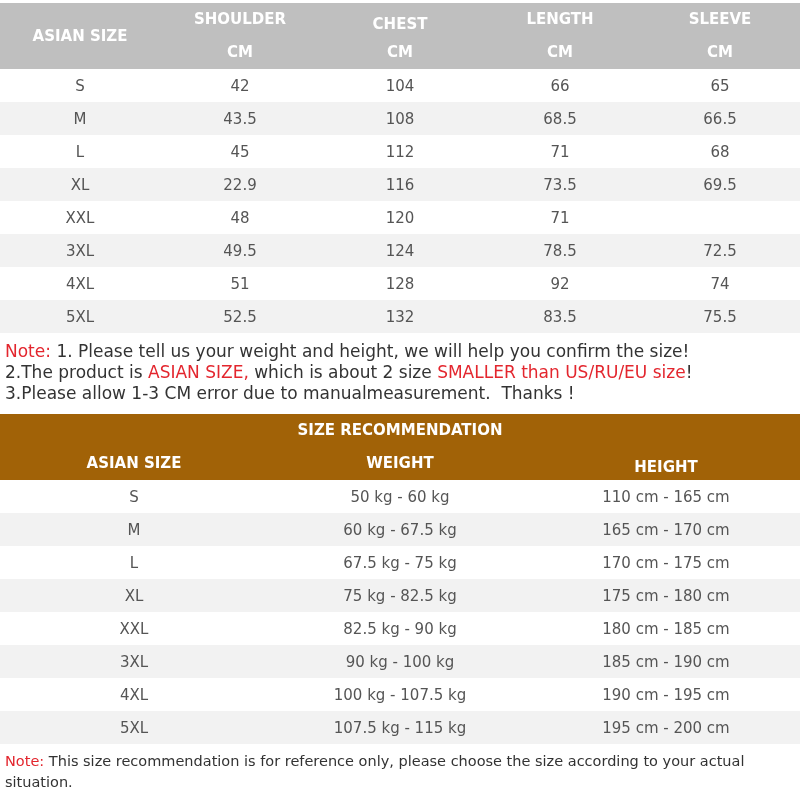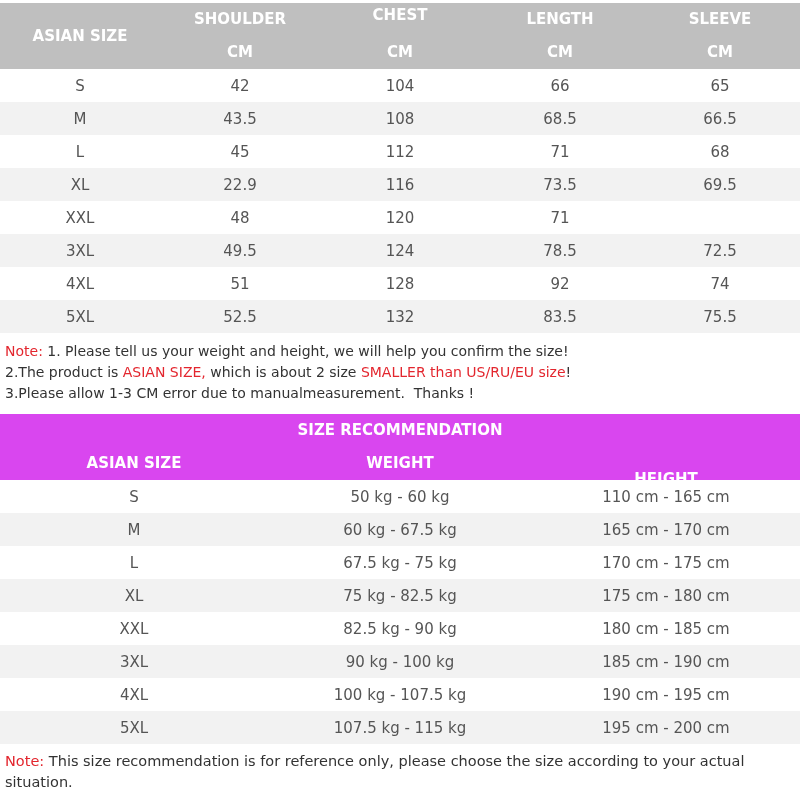--- a/index.html
+++ b/index.html
@@ -4,36 +4,36 @@
 <style>
   html, body { margin:0; padding:0; background:#fff; }
   body { width:800px; height:800px; position:relative; overflow:hidden;
          font-family:"DejaVu Sans", sans-serif; color:#444; }
   .t1 { position:absolute; left:0; top:3px; width:800px; }
   .hdr { background:#bfbfbf; color:#fff; font-weight:bold; position:relative; height:66px; }
   .hdr .c { position:absolute; text-align:center; font-size:15px; }
   .row { height:33px; display:flex; align-items:center; font-size:15px; color:#555; }
   .row.alt { background:#f2f2f2; }
   .row span { text-align:center; display:block; }
-  .notes { position:absolute; left:5px; top:341px; font-size:14px; line-height:21px; color:#333; }
+  .notes { position:absolute; left:5px; top:341px; font-size:17px; line-height:21px; color:#333; }
   .red { color:#e3262e; }
   .t2 { position:absolute; left:0; top:414px; width:800px; }
-  .hdr2 { background:#d946ef; color:#fff; font-weight:bold; height:66px; position:relative; }
+  .hdr2 { background:#a16207; color:#fff; font-weight:bold; height:66px; position:relative; }
   .hdr2 .c { position:absolute; text-align:center; font-size:15px; }
   .note2 { position:absolute; left:5px; top:751px; font-size:14.5px; line-height:21px; color:#333; width:790px; }
 </style>
 </head>
 <body>
 
 <div class="t1">
   <div class="hdr">
     <div class="c" style="left:0;width:160px;top:24px">ASIAN SIZE</div>
     <div class="c" style="left:160px;width:160px;top:7px">SHOULDER</div>
     <div class="c" style="left:160px;width:160px;top:40px">CM</div>
-    <div class="c" style="left:320px;width:160px;top:3px">CHEST</div>
+    <div class="c" style="left:320px;width:160px;top:12px">CHEST</div>
     <div class="c" style="left:320px;width:160px;top:40px">CM</div>
     <div class="c" style="left:480px;width:160px;top:7px">LENGTH</div>
     <div class="c" style="left:480px;width:160px;top:40px">CM</div>
     <div class="c" style="left:640px;width:160px;top:7px">SLEEVE</div>
     <div class="c" style="left:640px;width:160px;top:40px">CM</div>
   </div>
   <div id="t1rows">
       <div class="row">
         <span style="width: 160px;">S</span>
         <span style="width: 160px;">42</span>
@@ -96,21 +96,21 @@
   <div><span class="red">Note:</span><span> 1. Please tell us your weight and height, we will help you confirm the size!</span></div>
   <div><span>2.The product is </span><span class="red">ASIAN SIZE,</span><span> which is about 2 size </span><span class="red">SMALLER than US/RU/EU size</span><span>!</span></div>
   <div style="white-space:pre">3.Please allow 1-3 CM error due to manualmeasurement.  Thanks !</div>
 </div>
 
 <div class="t2">
   <div class="hdr2">
     <div class="c" style="left:0;width:800px;top:7px">SIZE RECOMMENDATION</div>
     <div class="c" style="left:0;width:268px;top:40px">ASIAN SIZE</div>
     <div class="c" style="left:268px;width:264px;top:40px">WEIGHT</div>
-    <div class="c" style="left:532px;width:268px;top:56px">HEIGHT</div>
+    <div class="c" style="left:532px;width:268px;top:44px">HEIGHT</div>
   </div>
   <div id="t2rows">
       <div class="row">
         <span style="width: 268px;">S</span>
         <span style="width: 264px;">50 kg - 60 kg</span>
         <span style="width: 268px;">110 cm - 165 cm</span>
       </div>
       <div class="row alt">
         <span style="width: 268px;">M</span>
         <span style="width: 264px;">60 kg - 67.5 kg</span>

